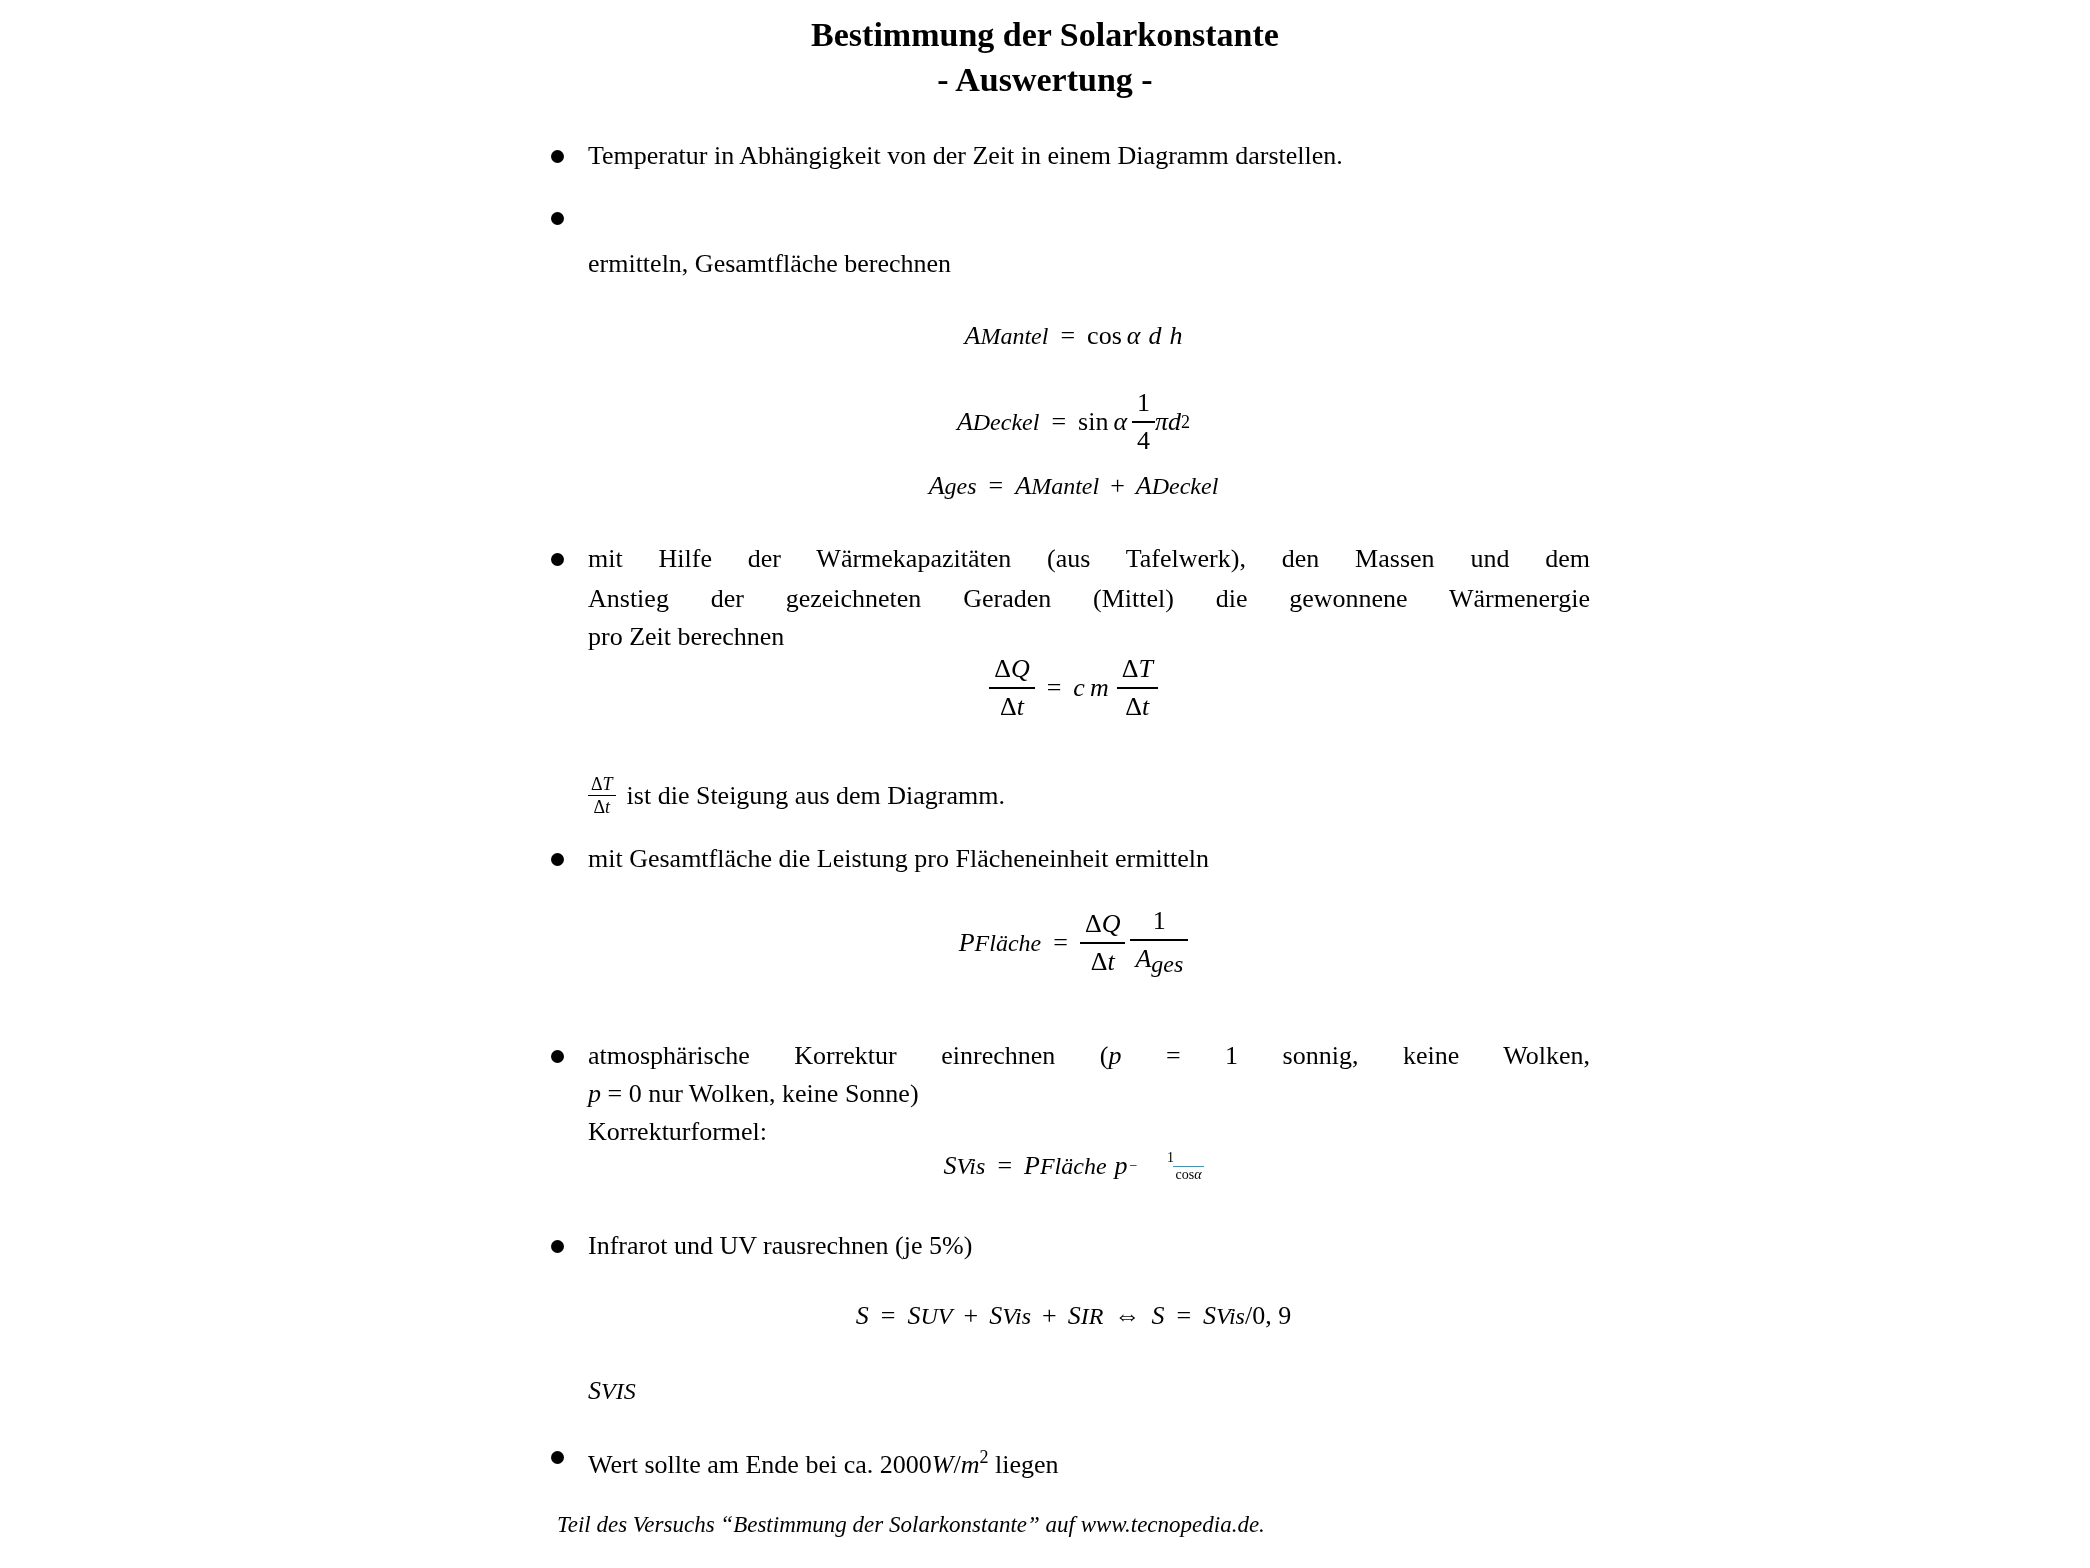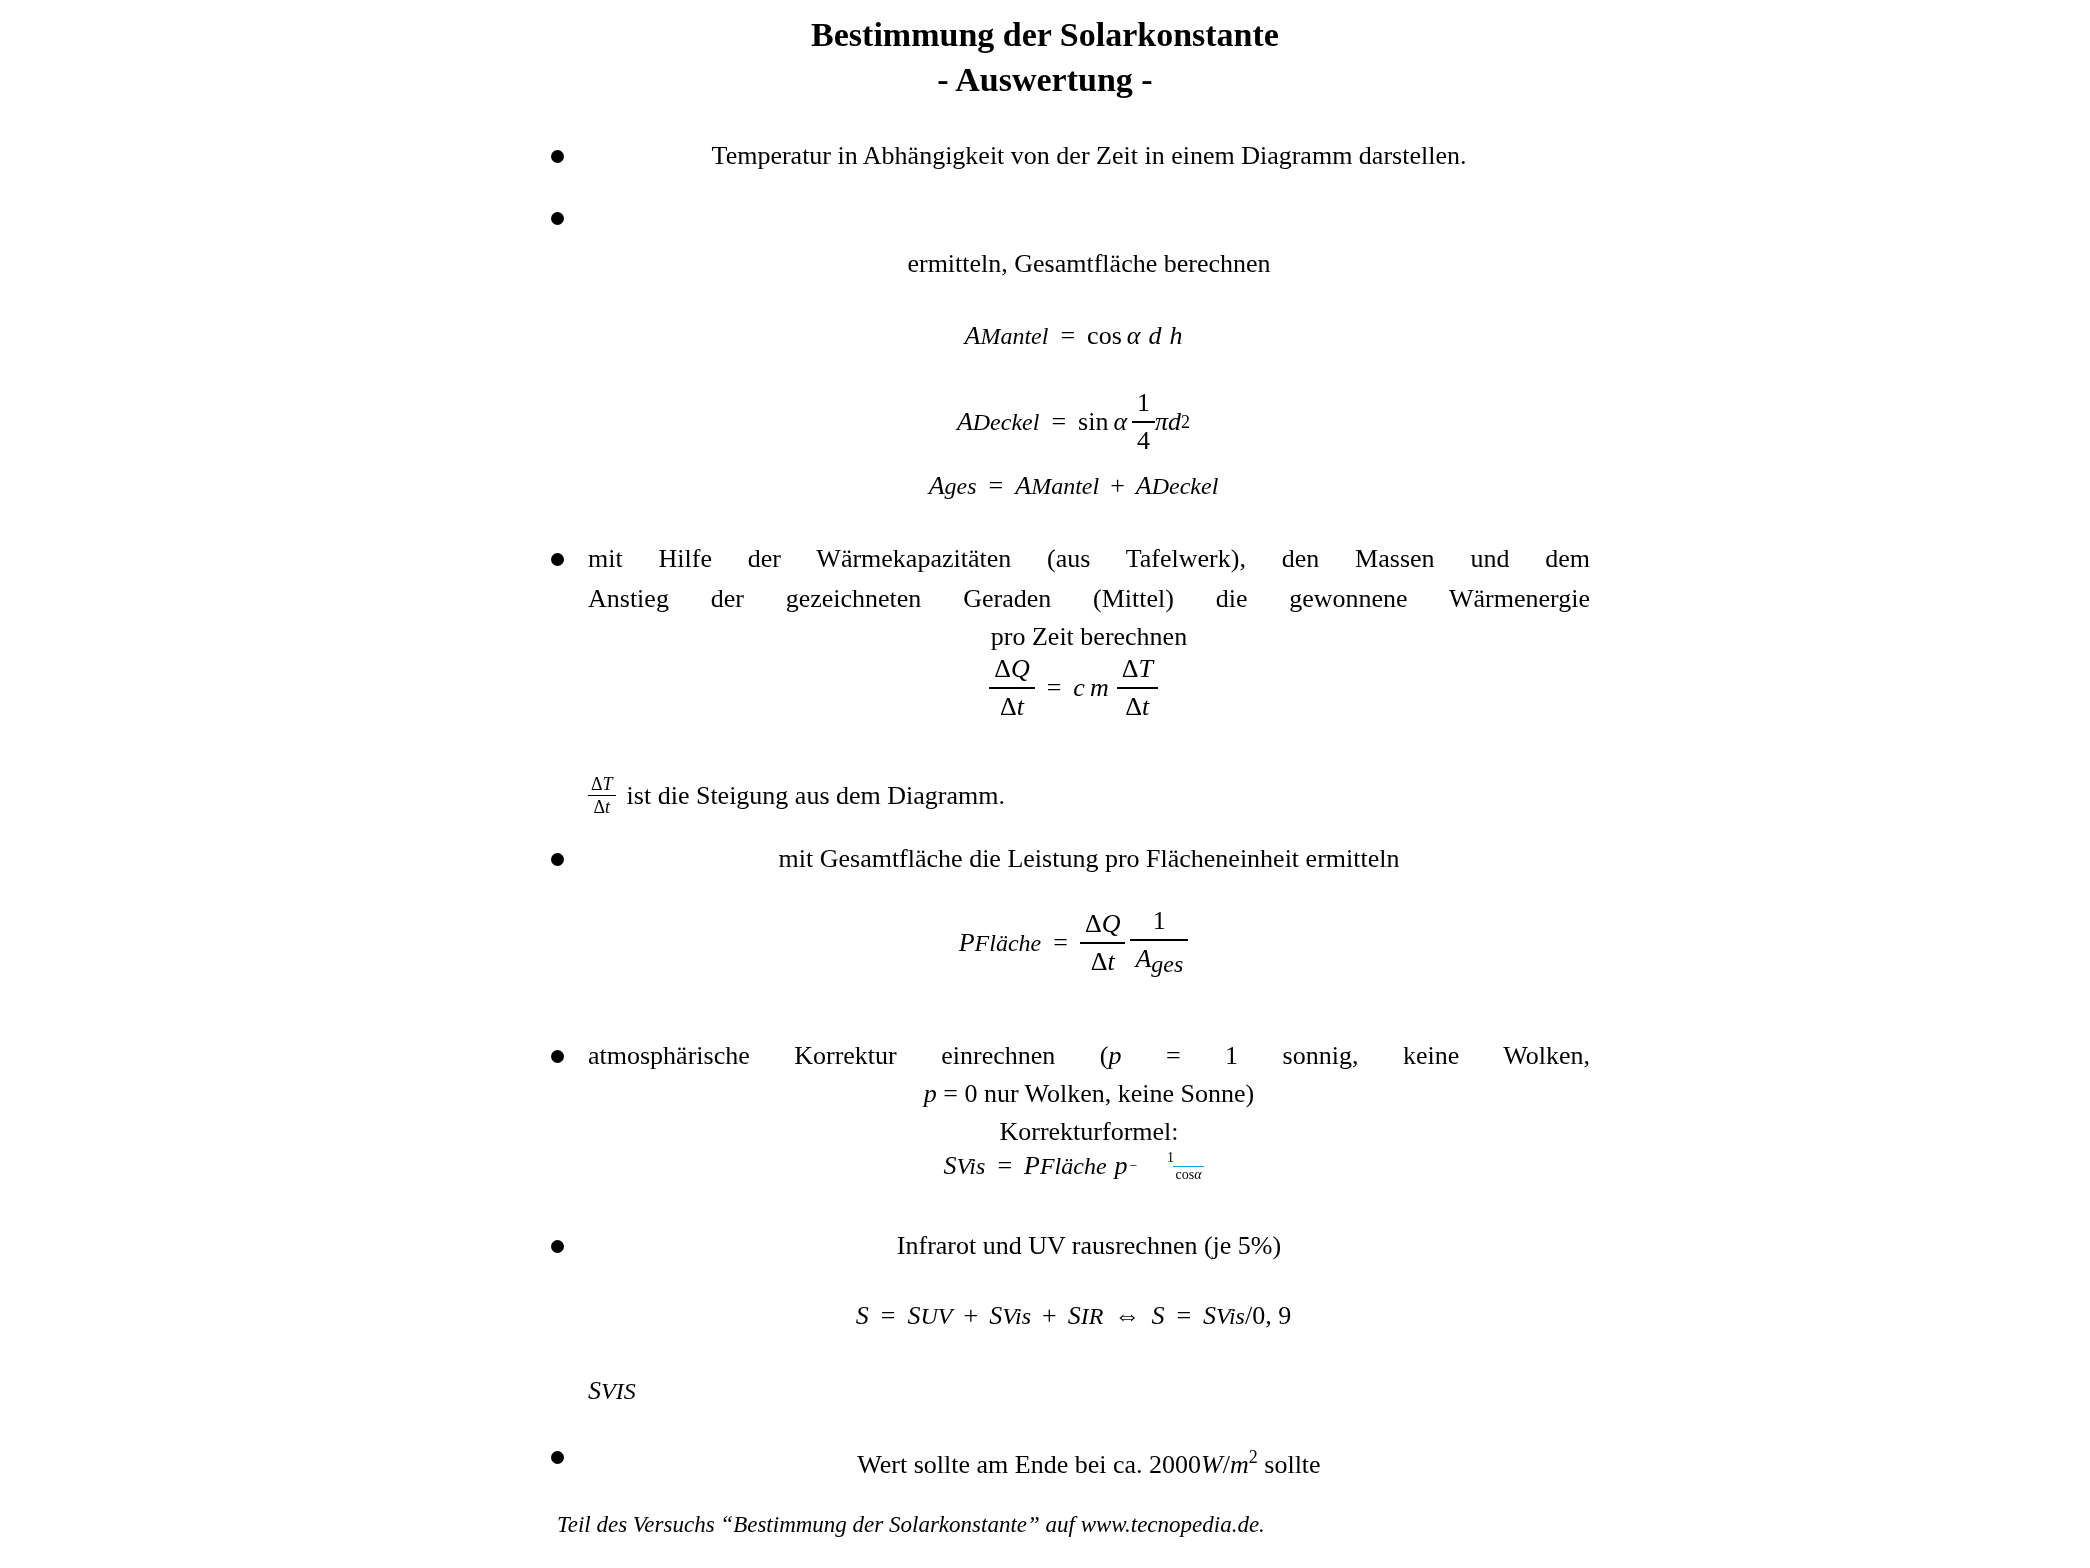--- a/index.html
+++ b/index.html
@@ -8,21 +8,21 @@
     background:#ffffff; color:#000;
     font-family:Liberation Serif, serif;
     overflow:hidden;
   }
   .abs { position:absolute; }
   .title-line {
     left:0; width:2090px; text-align:center;
     font-weight:bold; font-size:34px; line-height:40px;
   }
   .bodytext { font-size:26px; line-height:34px; }
-  .item { left:588px; width:1002px;text-align:center; }
+  .item { left:588px; width:1002px; }
   .jline { text-align:justify; text-align-last:justify; }
   .dot {
     position:absolute; left:-37px; top:11px;
     width:13px; height:13px; background:#000; border-radius:50%;
   }
   .mv { font-style:italic; }
   .sub { font-size:24px; font-style:italic; vertical-align:-5px; }
   .sup { font-size:18px; vertical-align:10px; }
   .formula { left:557px; width:1033px; text-align:center; font-size:26px; }
   .frow { display:inline-flex; align-items:center; line-height:32px; }
@@ -216,20 +216,20 @@
     </span>
   </div>
 
   <div class="abs noteline" style="top:1376px">
     <span class="mv">S</span>
       <span class="sub">VIS</span>
   </div>
 
   <div class="abs item bodytext" style="top:1440px">
     <span class="dot"></span>
-    <span>Wert sollte am Ende bei ca. </span><span>2000</span><span class="mv">W</span><span>/</span><span class="mv">m</span><span class="sup">2</span><span> sollte</span>
+    <span>Wert sollte am Ende bei ca. </span><span>2000</span><span class="mv">W</span><span>/</span><span class="mv">m</span><span class="sup">2</span><span> liegen</span>
   </div>
 
   <div class="abs footer" style="top:1512px">
     <span>Teil des Versuchs “Bestimmung der Solarkonstante” auf www.tecnopedia.de.</span>
   </div>
 
 </div>
 
 </body></html>

